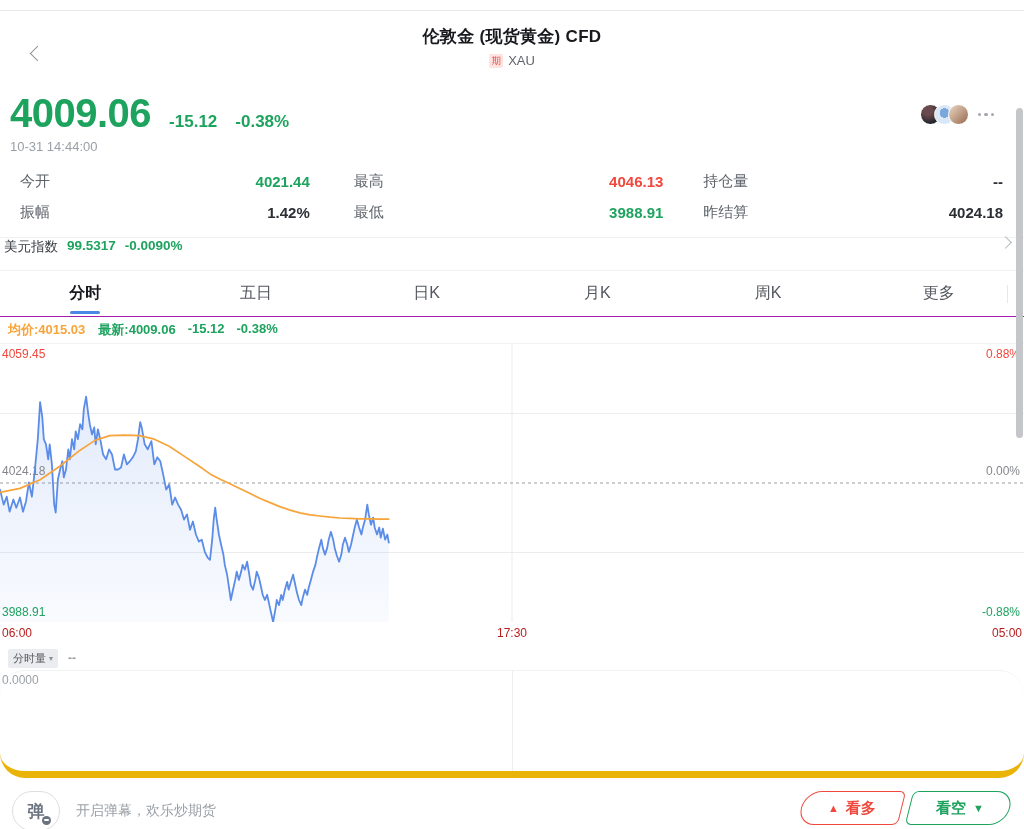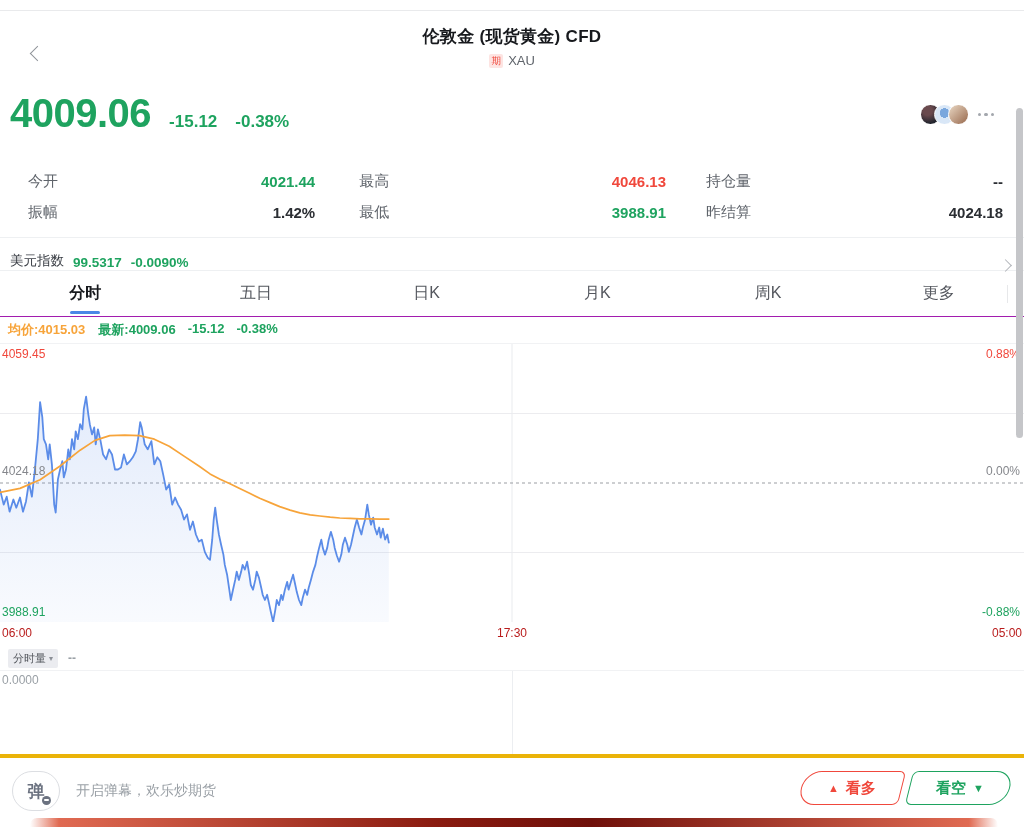--- a/index.html
+++ b/index.html
@@ -26,34 +26,34 @@
   .quote-time { margin-top:3px; font-size:13px; color:#9aa0a6; }
   .people { position:absolute; right:30px; top:104px; display:flex; align-items:center; }
   .ava { width:21px; height:21px; border-radius:50%; border:1.5px solid #fff; margin-left:-7px; }
   .ava.a1 { background:radial-gradient(circle at 35% 30%, #6a4a4e 0 25%, #23252e 70%); margin-left:0; }
   .ava.a2 { background:radial-gradient(circle at 50% 42%, #7aa7dd 0 32%, #d9e7f7 33%); }
   .ava.a3 { background:linear-gradient(135deg,#ead8c4,#97684c); }
   .dots { display:flex; gap:3px; margin-left:9px; cursor:pointer; }
   .dots i { width:3.5px; height:3.5px; border-radius:50%; background:#a3a7ad; }
 
   
-  .stats { height:80px; padding:9px 21px 0 28px; }
+  .stats { height:80px; padding:9px 21px 0 20px; }
   .stats-row { display:flex; height:31px; align-items:center; }
   .cell { display:flex; justify-content:space-between; align-items:center; }
   .cell .lb { font-size:15px; color:#5f646b; }
   .cell .vl { font-size:15px; font-weight:600; }
   .c1 { width:293px; margin-right:44px; }
   .c2 { width:313px; margin-right:40px; }
   .c3 { width:303px; }
   .t-down { color:var(--green); }
   .t-up { color:var(--red); }
   .t-neutral { color:#2b2e33; }
 
   
-  .index-row { height:34px; border-top:1px solid #eef0f2; border-bottom:1px solid #eef0f2; display:flex; align-items:flex-end; padding:0 14px 0 10px; cursor:pointer; }
+  .index-row { height:34px; border-top:1px solid #eef0f2; border-bottom:1px solid #eef0f2; display:flex; align-items:flex-start; padding:0 14px 0 4px; cursor:pointer; }
   .index-row .lb { font-size:13.5px; color:#3a3e45; font-weight:500; }
   .index-row .vl { font-size:13.5px; font-weight:600; color:var(--green); margin-left:9px; }
   .chev-r { margin-left:auto; width:9px; height:9px; border-top:1.4px solid #b3b6bb; border-right:1.4px solid #b3b6bb; transform:rotate(45deg); }
 
   
   .tabs { position:relative; height:46px; display:flex; border-bottom:1px solid #a21caf; }
   .tab { flex:1; display:flex; align-items:center; justify-content:center; font-size:16px; color:#54575e; position:relative; cursor:pointer; }
   .tab.active { color:#17191d; font-weight:700; }
   .tab.active::after { content:""; position:absolute; bottom:2px; left:50%; transform:translateX(-50%); width:30px; height:3px; border-radius:2px; background:var(--tabblue); }
   .tabs::after { content:""; position:absolute; right:16px; top:14px; width:1px; height:18px; background:#e7e8ea; }
@@ -75,21 +75,21 @@
   .time-axis { position:relative; height:24px; font-size:12px; color:#b91c1c; }
   .tx-l { position:absolute; left:2px; top:4px; }
   .tx-c { position:absolute; left:50%; transform:translateX(-50%); top:4px; }
   .tx-r { position:absolute; right:2px; top:4px; }
 
   
   .vol-header { height:24px; display:flex; align-items:center; padding-left:8px; gap:10px; }
   .vol-badge { background:#ebecf0; border-radius:2px; font-size:11px; color:#55585e; padding:2px 5px; display:flex; align-items:center; gap:3px; cursor:pointer; }
   .vol-badge .caret { font-size:8px; color:#8b8f96; }
   .vol-val { font-size:12px; color:#9aa0a6; font-weight:600; }
-  .vol-chart { position:relative; height:88px; border-top:1px solid #f1f2f4; border-bottom:4px solid #eab308; }
+  .vol-chart { position:relative; height:108px; border-top:1px solid #f1f2f4; border-bottom:7px solid #eab308;border-radius:25px; }
   .vol-axis { position:absolute; left:2px; top:2px; font-size:12px; color:#9aa0a6; }
   .vol-grid-v { position:absolute; left:50%; top:0; width:1px; height:100%; background:#eceef1; }
 
   
   .bottom { position:relative; height:69px; }
   .danmu-btn { position:absolute; left:12px; top:13px; width:48px; height:40px; border:1px solid #dcdee2; border-radius:20px; display:flex; align-items:center; justify-content:center; cursor:pointer; }
   .danmu-glyph { position:relative; font-size:17px; font-weight:700; color:#6b7280; }
   .danmu-glyph .mini { position:absolute; right:-6px; bottom:-2px; width:9px; height:9px; border-radius:50%; background:#6b7280; }
   .danmu-glyph .mini::after { content:""; position:absolute; left:2px; top:3.7px; width:5px; height:1.6px; background:#fff; border-radius:1px; }
   .danmu-text { position:absolute; left:76px; top:24px; font-size:14px; color:#9aa0a6; }
@@ -126,20 +126,21 @@
       <span class="symbol">XAU</span>
     </div>
   </div>
 
   <div class="quote">
     <div class="quote-line">
       <span class="price-big">4009.06</span>
       <span class="price-chg">-15.12</span>
       <span class="price-chg">-0.38%</span>
     </div>
+    <div class="quote-time">10-31 14:44:00</div>
   </div>
 
   <div class="people">
     <span class="ava a1"></span>
     <span class="ava a2"></span>
     <span class="ava a3"></span>
     <span class="dots">
         <i></i>
         <i></i>
         <i></i>

